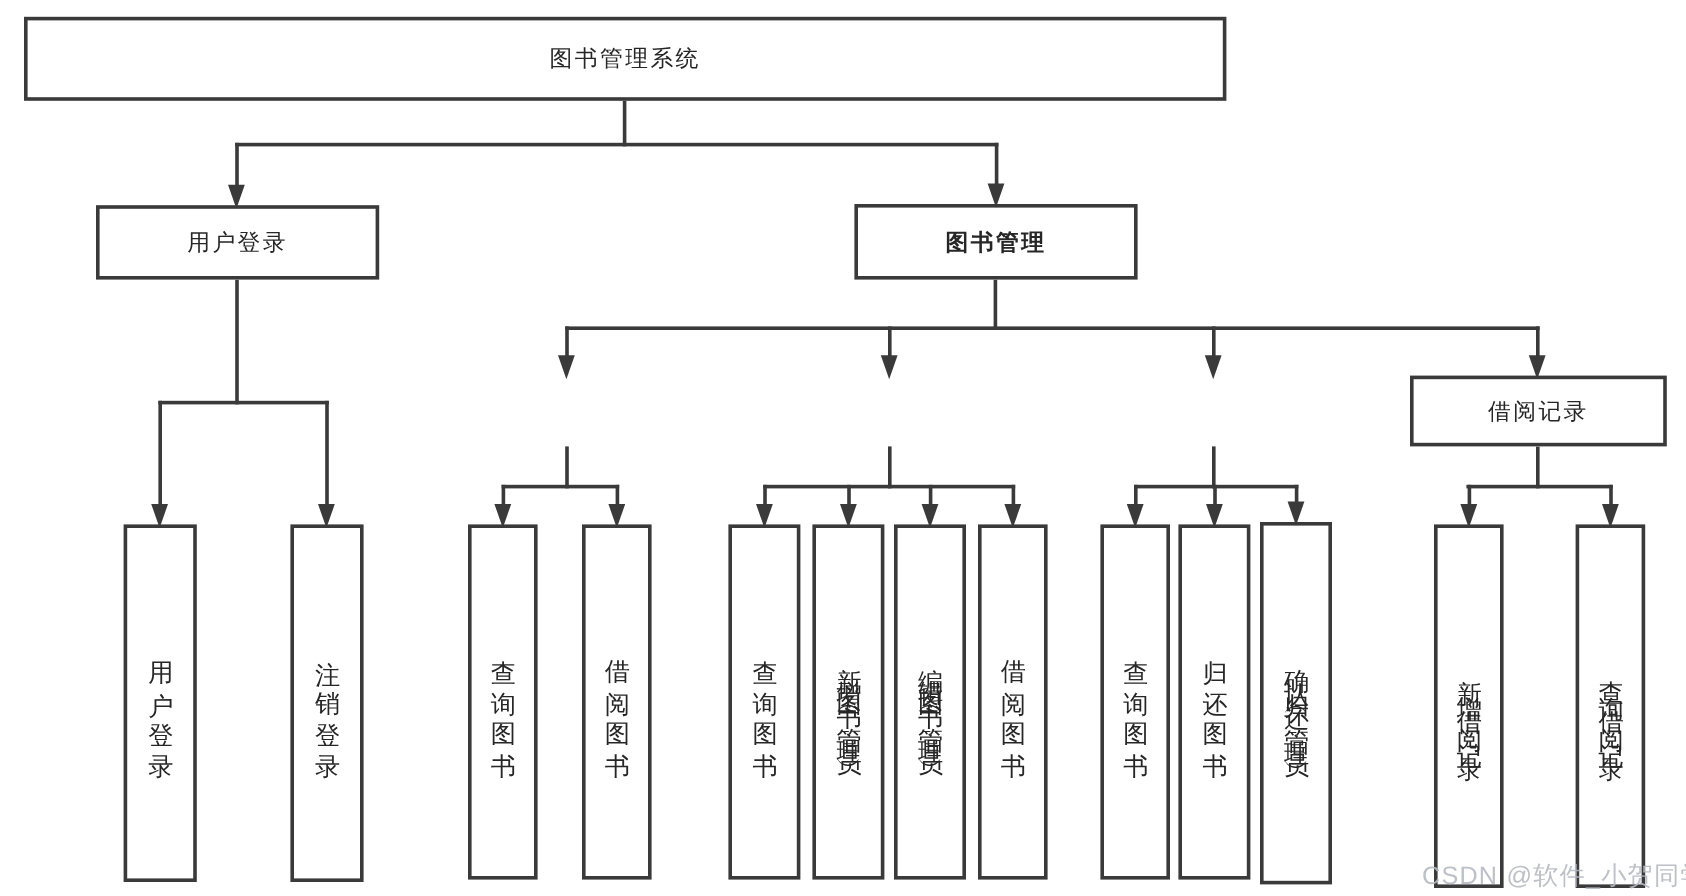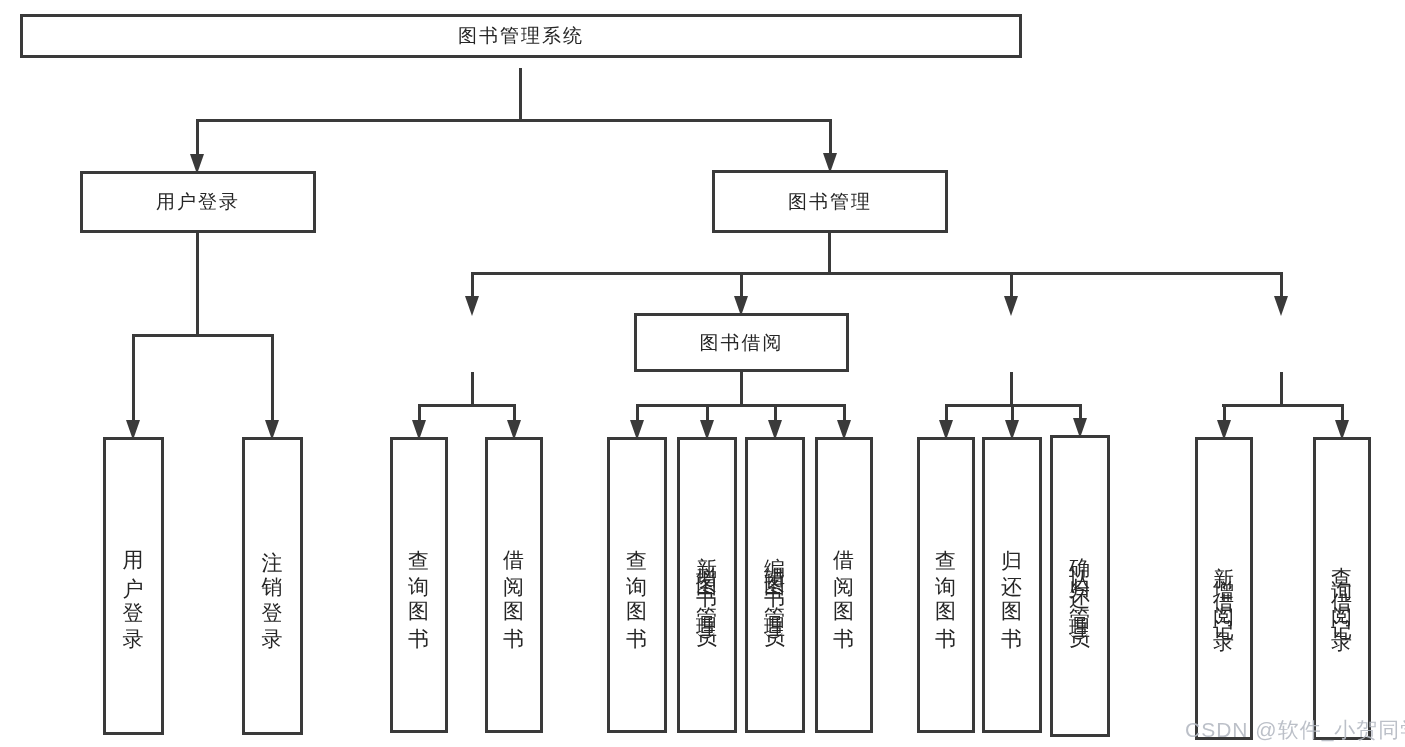--- a/index.html
+++ b/index.html
@@ -116,31 +116,31 @@
     <div class="arrow-stem" style="left: 945px; top: 404px; height: 18px;"></div>
     <div class="arrow-head" style="left: 939px; top: 420px;"></div>
     <div class="arrow-stem" style="left: 1011px; top: 404px; height: 18px;"></div>
     <div class="arrow-head" style="left: 1005px; top: 420px;"></div>
     <div class="arrow-stem" style="left: 1079px; top: 404px; height: 16px;"></div>
     <div class="arrow-head" style="left: 1073px; top: 418px;"></div>
     <div class="arrow-stem" style="left: 1223px; top: 404px; height: 18px;"></div>
     <div class="arrow-head" style="left: 1217px; top: 420px;"></div>
     <div class="arrow-stem" style="left: 1341px; top: 404px; height: 18px;"></div>
     <div class="arrow-head" style="left: 1335px; top: 420px;"></div>
-    <div class="node h" style="left: 20px; top: 14px; width: 1002px; height: 44px;">
+    <div class="node h" style="left: 20px; top: 14px; width: 1002px; height: 70px;">
       <span class="label">图书管理系统</span>
     </div>
     <div class="node h" style="left: 80px; top: 171px; width: 236px; height: 62px;">
       <span class="label">用户登录</span>
     </div>
-    <div class="node h" style="left: 712px; top: 170px; width: 236px; height: 63px;">
+    <div class="node h" style="left: 712px; top: 170px; width: 236px; height: 63px; font-weight: bold;">
       <span class="label">图书管理</span>
     </div>
-    <div class="node h" style="left: 634px; top: 313px; width: 215px; height: 59px;">
-      <span class="label">图书借阅</span>
+    <div class="node h" style="left: 1175px; top: 313px; width: 214px; height: 59px;">
+      <span class="label">借阅记录</span>
     </div>
     <div class="node v" style="left: 103px; top: 437px; width: 61px; height: 298px;">
       <span class="label" style="letter-spacing: 26px;">用户登录</span>
     </div>
     <div class="node v" style="left: 242px; top: 437px; width: 61px; height: 298px;">
       <span class="label" style="letter-spacing: 26px;">注销登录</span>
     </div>
     <div class="node v" style="left: 390px; top: 437px; width: 58px; height: 296px;">
       <span class="label" style="letter-spacing: 26px;">查询图书</span>
     </div>

